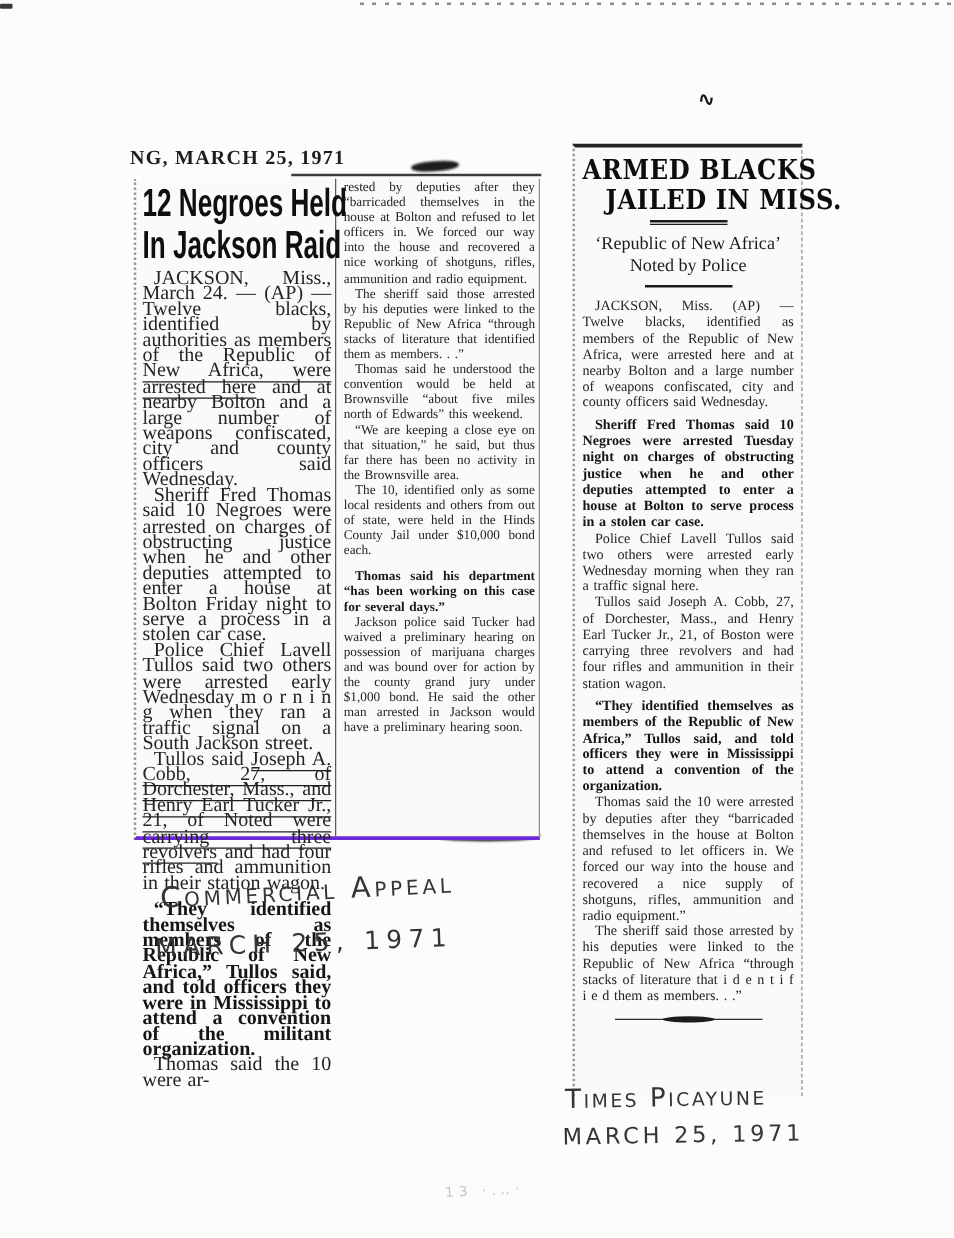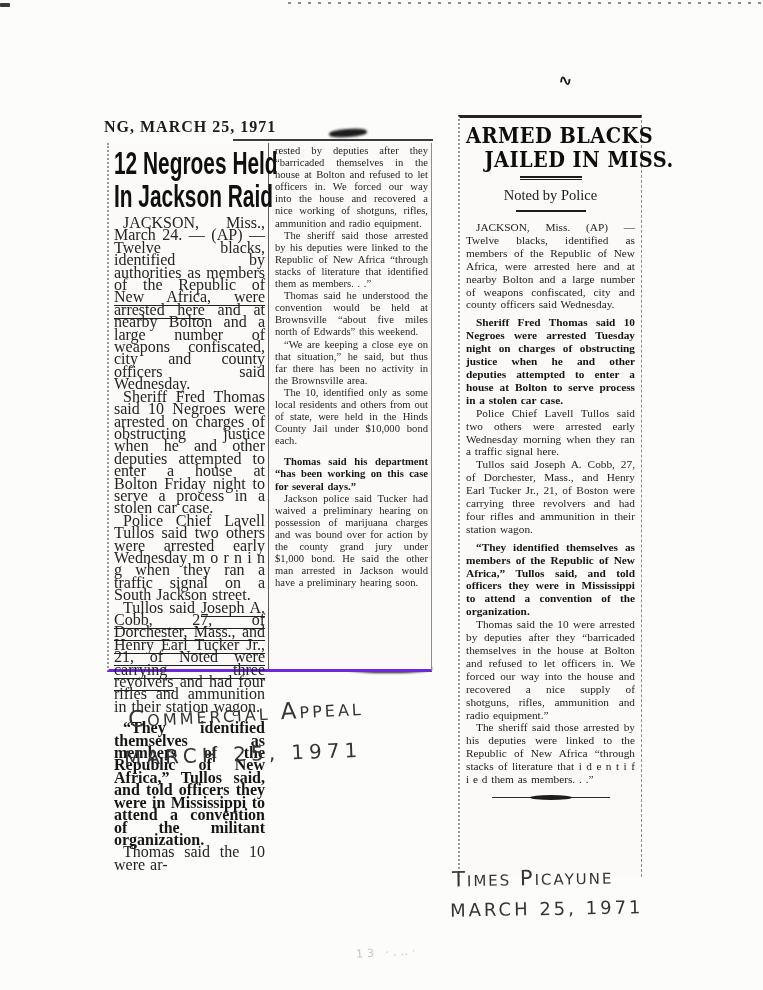--- a/index.html
+++ b/index.html
@@ -146,20 +146,21 @@
 <div class="handwriting hw-left-1">Commercial Appeal</div>
 <div class="handwriting hw-left-2">MARCH 25, 1971</div>
 
 <div class="right-clipping">
   <div class="headline-right">
     <span>ARMED BLACKS</span>
     <span class="hl2">JAILED IN MISS.</span>
   </div>
   <div class="center-rule"></div>
   <div class="subhead">
+    <div>‘Republic of New Africa’</div>
     <div>Noted by Police</div>
   </div>
   <div class="center-rule thin"></div>
   <div class="rc-body">
     <p>JACKSON, Miss. (AP) — Twelve blacks, identified as members of the Republic of New Africa, were arrested here and at nearby Bolton and a large number of weapons confiscated, city and county officers said Wednesday.</p>
     <p class="bold gap-top">Sheriff Fred Thomas said 10 Negroes were arrested Tuesday night on charges of obstructing justice when he and other deputies attempted to enter a house at Bolton to serve process in a stolen car case.</p>
     <p>Police Chief Lavell Tullos said two others were arrested early Wednesday morning when they ran a traffic signal here.</p>
     <p>Tullos said Joseph A. Cobb, 27, of Dorchester, Mass., and Henry Earl Tucker Jr., 21, of Boston were carrying three revolvers and had four rifles and ammunition in their station wagon.</p>
     <p class="bold gap-top">“They identified themselves as members of the Republic of New Africa,” Tullos said, and told officers they were in Mississippi to attend a convention of the organization.</p>
     <p>Thomas said the 10 were arrested by deputies after they “barricaded themselves in the house at Bolton and refused to let officers in. We forced our way into the house and recovered a nice supply of shotguns, rifles, ammunition and radio equipment.”</p>

